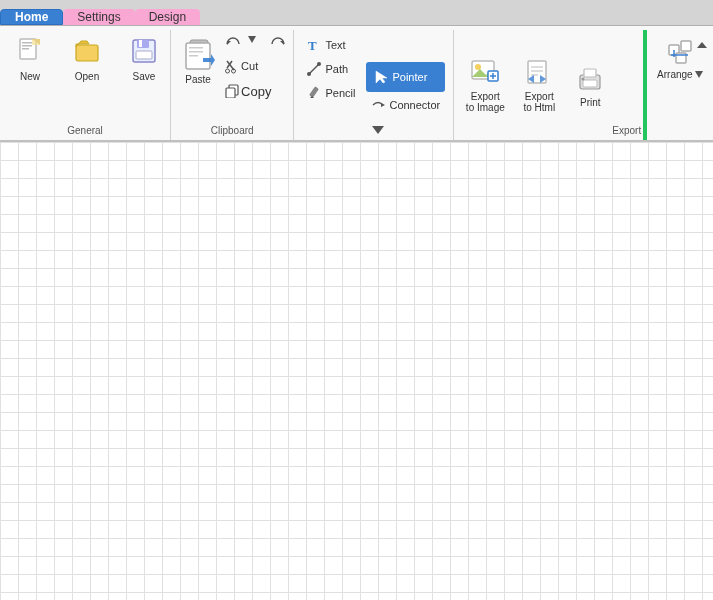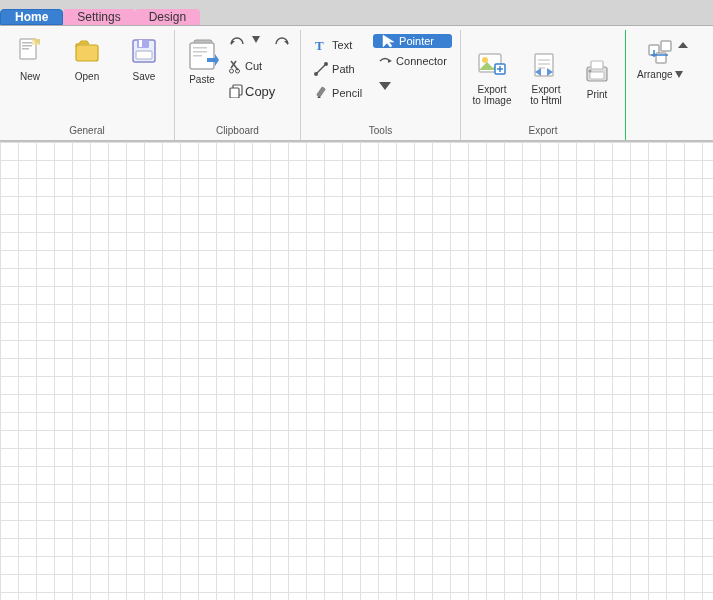--- a/index.html
+++ b/index.html
@@ -88,21 +88,22 @@
     
     .rb-btn-pointer {
       background: #3a80d2;
       color: white;
       border-radius: 3px;
       padding: 0 8px;
       cursor: pointer;
       display: flex;
       align-items: center;
       gap: 4px;
-      height: 14px;
+      height: 30px;
+      margin-top: 28px;
     }
     .rb-btn-pointer .label-sm { color: white; font-size: 11px; }
 
     
     .tools-group-inner {
       display: flex;
       gap: 4px;
       flex: 1;
     }
     .tools-col {
@@ -167,22 +168,22 @@
     
     .undo-row {
       display: flex;
       align-items: center;
       gap: 1px;
     }
 
     
     .export-group {
       display: flex;
-      flex-direction: column;
-      border-right: 1px solid #22c55e;
+      flex-direction: row;
+      border-right: 4px solid #22c55e;
       padding: 4px 6px 2px 6px;
       position: relative;
       min-width: 130px;
     }
     .export-inner {
       display: flex;
       flex: 1;
       gap: 4px;
     }
 

